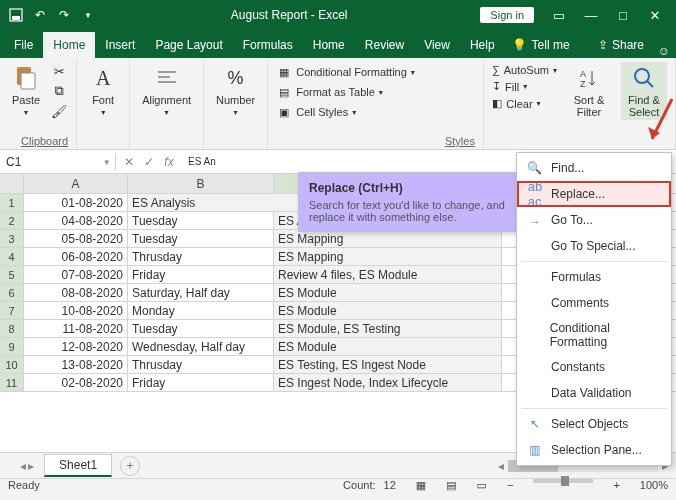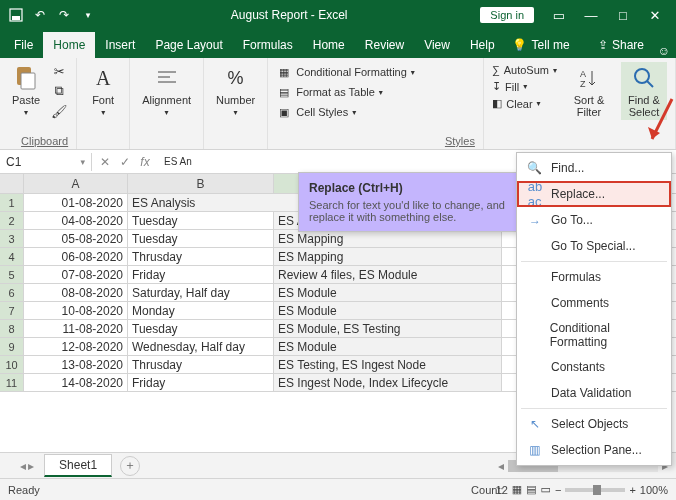--- a/index.html
+++ b/index.html
@@ -34,21 +34,21 @@
 .stackicons span { width: 18px; height: 18px; display: inline-flex; align-items: center; justify-content: center; font-size: 13px; }
 .styleslist { display: flex; flex-direction: column; gap: 4px; font-size: 11px; padding-top: 2px; }
 .styleslist .row { display: flex; align-items: center; gap: 4px; }
 .styleslist .ico { width: 16px; height: 16px; display: inline-flex; align-items: center; justify-content: center; }
 .edtlist { display: flex; flex-direction: column; gap: 4px; font-size: 11px; padding-top: 2px; }
 .edtlist .row { display: flex; align-items: center; gap: 4px; }
 .findselect { background: #dbe8d9; padding: 2px; }
 
 
 .fxbar { height: 24px; display: flex; border-bottom: 1px solid #d4d4d4; align-items: center; }
-.namebox { width: 92px; border-right: 1px solid #d4d4d4; padding: 2px 6px; font-size: 12px; display: flex; justify-content: space-between; align-items: center; }
+.namebox { width: 116px; border-right: 1px solid #d4d4d4; padding: 2px 6px; font-size: 12px; display: flex; justify-content: space-between; align-items: center; }
 .fxicons { display: flex; gap: 2px; padding: 0 4px; color: #888; }
 .fxicons span { width: 18px; text-align: center; }
 .fxval { flex: 1; padding: 2px 6px; font-size: 10px; }
 
 
 .tooltip { position: absolute; top: 172px; left: 298px; width: 220px; background: #c4b5fd; border: 1px solid #c2c2c2; padding: 8px 10px; box-shadow: 2px 2px 6px rgba(0,0,0,0.2); z-index: 50; }
 .tooltip .tt-title { font-weight: bold; font-size: 12px; margin-bottom: 4px; }
 .tooltip .tt-body { font-size: 11px; color: #555; }
 
 
@@ -74,21 +74,21 @@
 
 .sheettabs { position: absolute; bottom: 22px; left: 0; right: 0; height: 26px; background: #f3f3f3; border-top: 1px solid #d4d4d4; display: flex; align-items: center; padding-left: 20px; gap: 2px; }
 .sheettabs .navarrows { display: flex; gap: 2px; margin-right: 8px; color: #888; }
 .sheettab { background: #fff; border: 1px solid #ccc; border-bottom: 2px solid #0c6332; padding: 3px 14px; font-size: 12px; }
 .addsheet { width: 20px; height: 20px; border: 1px solid #ccc; border-radius: 50%; display: flex; align-items: center; justify-content: center; margin-left: 6px; color: #666; }
 .hscroll { flex: 1; display: flex; justify-content: flex-end; align-items: center; padding-right: 8px; gap: 4px; color: #888; }
 .hscroll .track { width: 150px; height: 12px; background: #e6e6e6; position: relative; }
 .hscroll .thumb { position: absolute; left: 0; top: 0; width: 50px; height: 12px; background: #c2c2c2; }
 
 
-.statusbar { position: absolute; bottom: 0; left: 0; right: 0; height: 22px; background: #f3f3f3; border-top: 1px solid #d4d4d4; display: flex; align-items: center; padding: 0 8px; font-size: 11px; color: #444; gap: 4px; }
+.statusbar { position: absolute; bottom: 0; left: 0; right: 0; height: 22px; background: #f3f3f3; border-top: 1px solid #d4d4d4; display: flex; align-items: flex-start; padding: 0 8px; font-size: 11px; color: #444; gap: 20px; }
 .statusbar .sp { flex: 1; }
 .statusbar .zoomtrack { width: 60px; height: 4px; background: #ccc; position: relative; }
 .statusbar .zoomthumb { position: absolute; left: 28px; top: -3px; width: 8px; height: 10px; background: #888; }
 
 
 .arrow { position: absolute; top: 95px; left: 646px; z-index: 70; }
 
 svg { display: block; }
 </style>
 </head>
@@ -332,21 +332,21 @@
         <div class="cell colC selcol">ES Module</div>
       </div>
       <div class="row">
         <div class="rh sel">10</div>
         <div class="cell colA ra">13-08-2020</div>
         <div class="cell colB">Thrusday</div>
         <div class="cell colC selcol">ES Testing, ES Ingest Node</div>
       </div>
       <div class="row">
         <div class="rh sel">11</div>
-        <div class="cell colA ra">14-08-2020</div>
+        <div class="cell colA ra">02-08-2020</div>
         <div class="cell colB">Friday</div>
         <div class="cell colC selcol">ES Ingest Node, Index Lifecycle</div>
       </div>
     </div>
 </div>
 
 <div class="tooltip">
   <div class="tt-title">Replace (Ctrl+H)</div>
   <div class="tt-body">Search for text you'd like to change, and replace it with something else.</div>
 </div>

